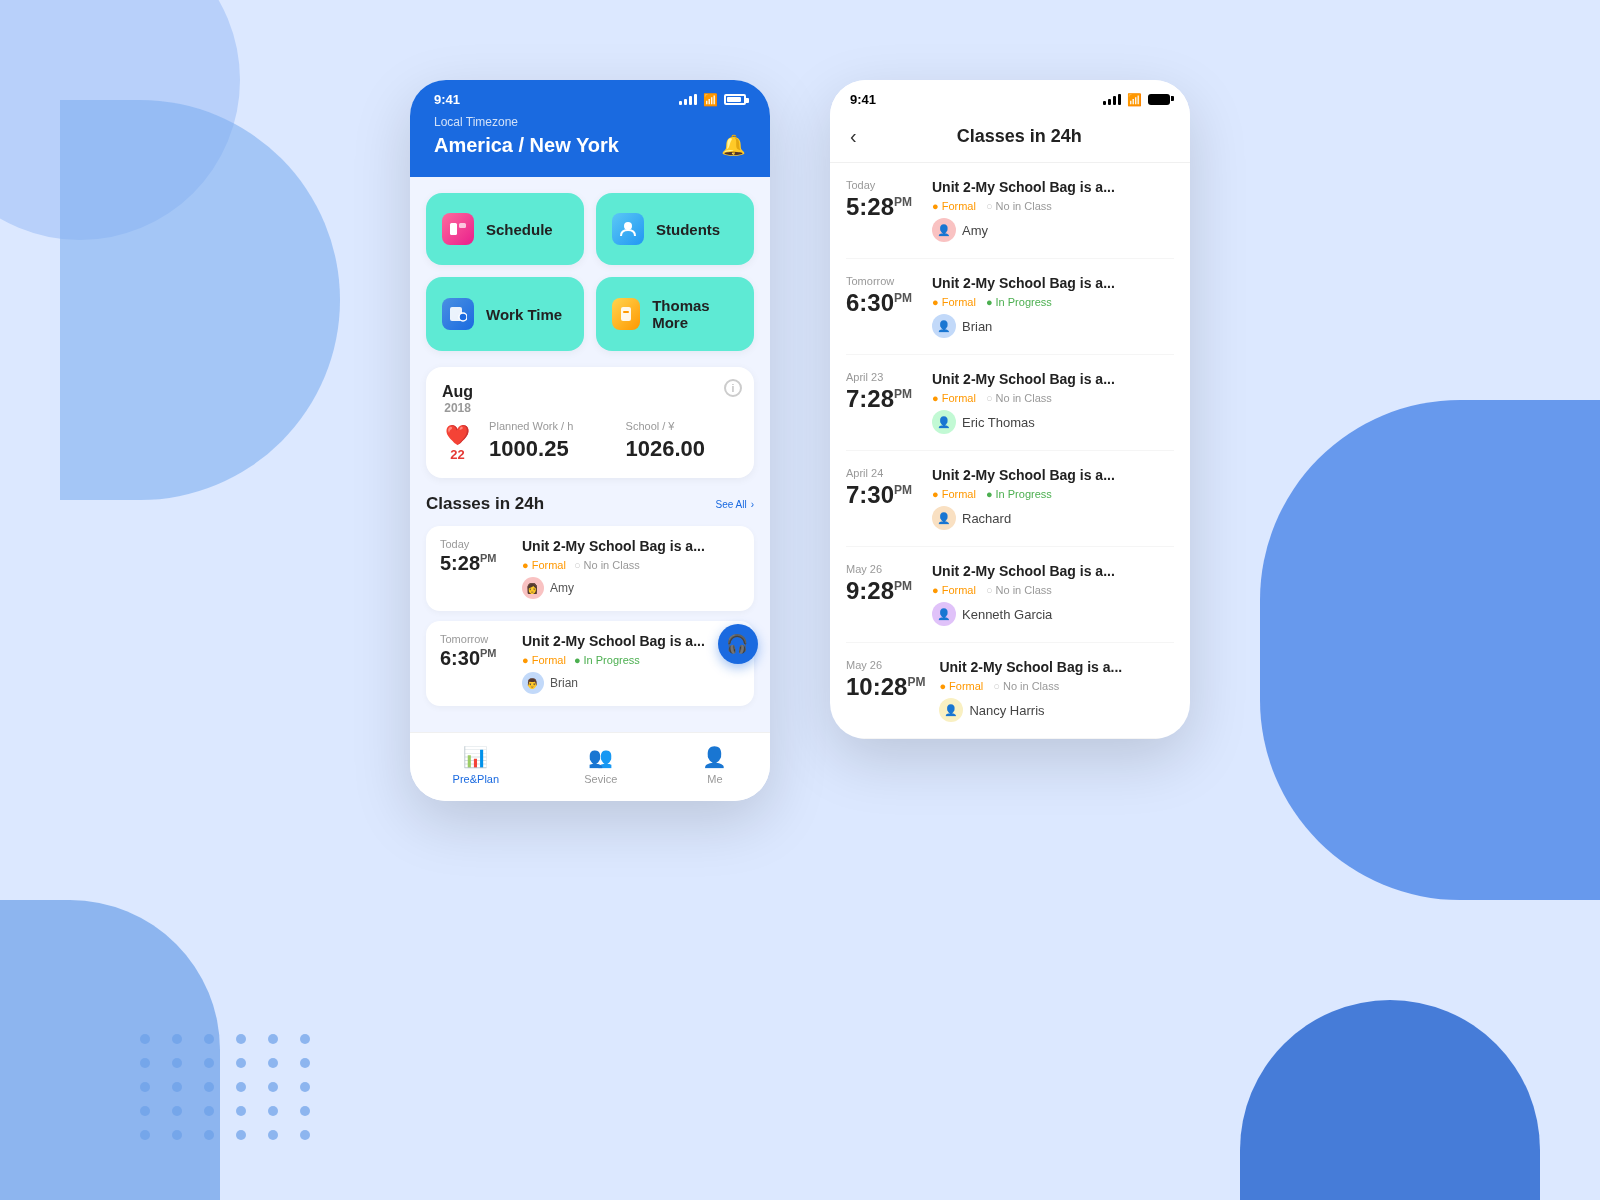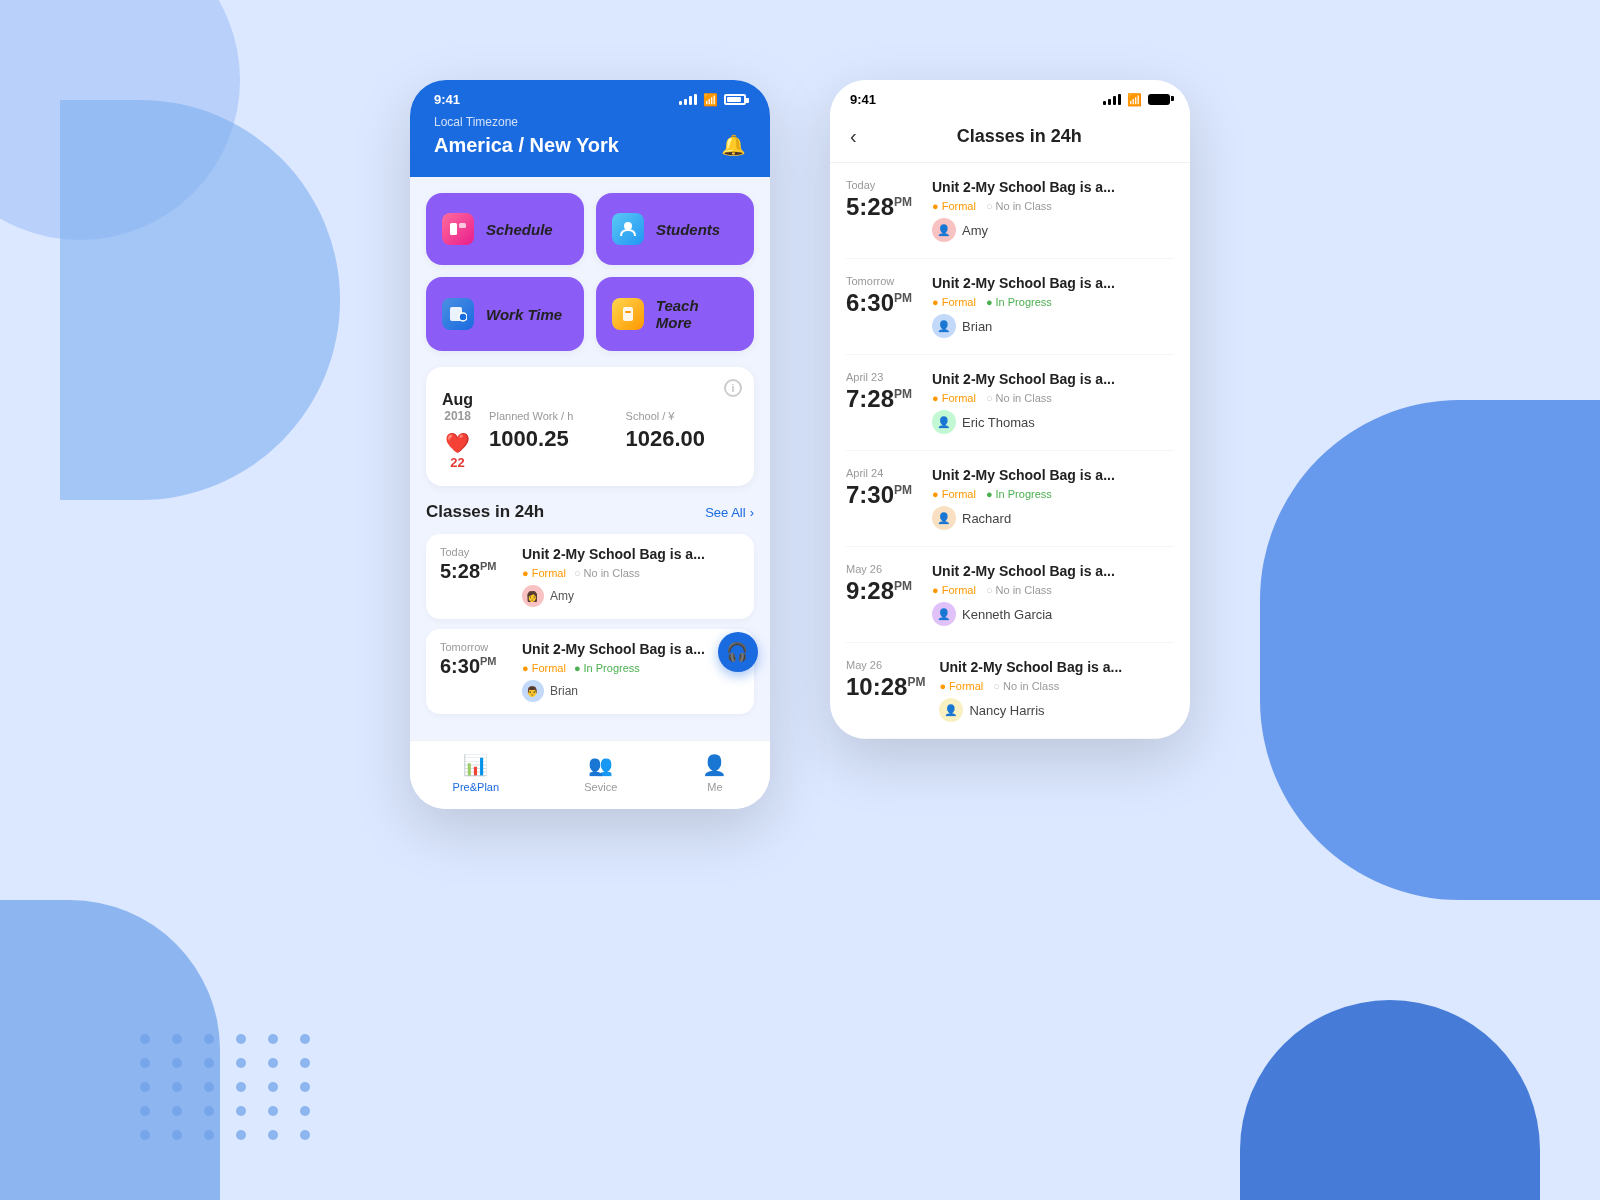--- a/index.html
+++ b/index.html
@@ -156,29 +156,28 @@
     }
 
     
     .menu-grid {
       display: grid;
       grid-template-columns: 1fr 1fr;
       gap: 12px;
       margin-bottom: 16px;
     }
     .menu-card {
-      background: #8b5cf6;
+      background: #5eead4;
       border-radius: 16px;
       padding: 20px 16px;
       display: flex;
       align-items: center;
       gap: 12px;
       box-shadow: 0 2px 8px rgba(0,0,0,0.05);
       cursor: pointer;
-      font-style: italic;
     }
     .menu-card-label {
       font-size: 15px;
       font-weight: 600;
       color: #222;
     }
     .menu-icon-schedule {
       width: 32px; height: 32px;
       background: linear-gradient(135deg, #ff6b9d, #e91e8c);
       border-radius: 8px;
@@ -211,23 +210,22 @@
     .stats-card {
       background: #fff;
       border-radius: 16px;
       padding: 16px;
       margin-bottom: 16px;
       box-shadow: 0 2px 8px rgba(0,0,0,0.05);
       position: relative;
     }
     .stats-top {
       display: flex;
-      align-items: center;
+      align-items: flex-end;
       gap: 16px;
-      margin-top: 8px;
     }
     .month-block {
       text-align: center;
     }
     .month-name {
       font-size: 16px;
       font-weight: 700;
       color: #222;
     }
     .month-year {
@@ -279,21 +277,21 @@
       justify-content: space-between;
       align-items: center;
       margin-bottom: 12px;
     }
     .classes-title {
       font-size: 17px;
       font-weight: 700;
       color: #222;
     }
     .see-all-link {
-      font-size: 13px;
+      font-size: 10px;
       color: #1a6ae0;
       display: flex;
       align-items: center;
       gap: 4px;
       cursor: pointer;
     }
 
     .class-item {
       background: #fff;
       border-radius: 14px;
@@ -651,21 +649,21 @@
           </div>
           <span class="menu-card-label">Work Time</span>
         </div>
         <div class="menu-card">
           <div class="menu-icon-teachmore">
             <svg width="18" height="18" viewBox="0 0 18 18" fill="none">
               <rect x="4" y="2" width="10" height="14" rx="2" fill="white" opacity="0.9"></rect>
               <rect x="6" y="6" width="6" height="2" rx="1" fill="#ff9800"></rect>
             </svg>
           </div>
-          <span class="menu-card-label">Teach More</span>
+          <span class="menu-card-label">Thomas More</span>
         </div>
       </div>
 
       <div class="stats-card">
         <div class="info-icon">i</div>
         <div class="stats-top">
           <div class="month-block">
             <div class="month-name">Aug</div>
             <div class="month-year">2018</div>
             <div class="heart-badge">

